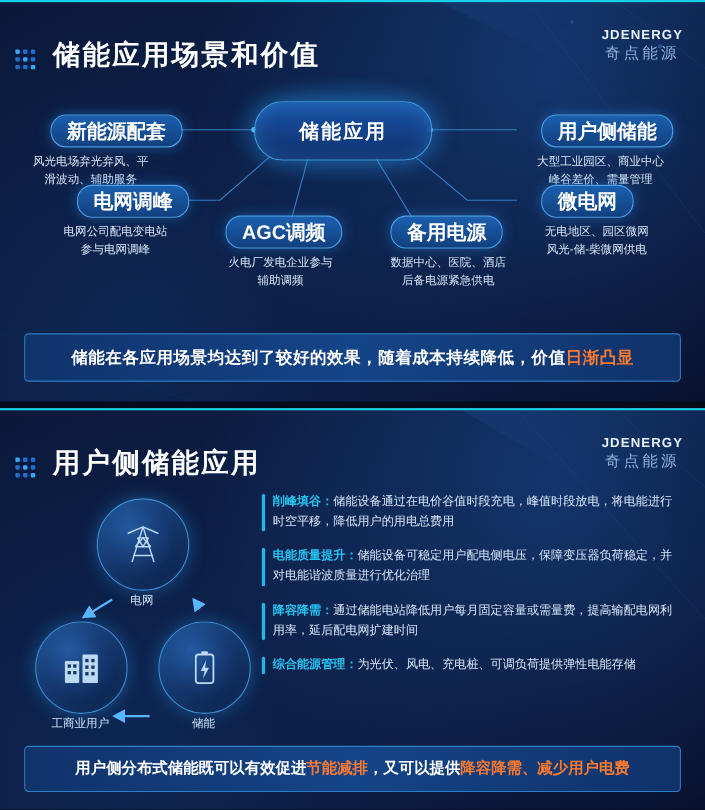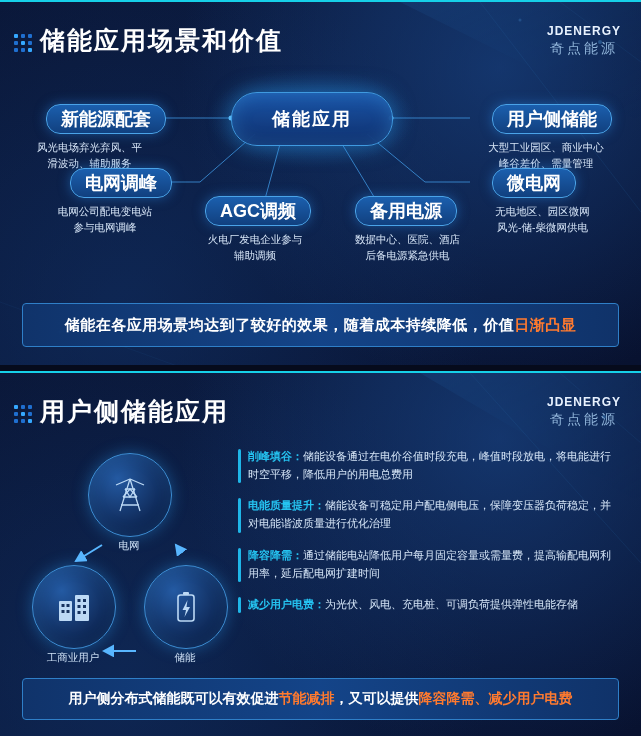--- a/index.html
+++ b/index.html
@@ -37,25 +37,25 @@
   .bg-lines {
     position: absolute;
     inset: 0;
     opacity: 0.35;
     pointer-events: none;
   }
 
   
   .slide-header {
     position: absolute;
-    top: 26px;
+    top: 36px;
     left: 14px;
     display: flex;
-    align-items: center;
-    gap: 8px;
+    align-items: flex-end;
+    gap: 16px;
   }
   .dot-grid {
     display: grid;
     grid-template-columns: repeat(3, 4px);
     grid-template-rows: repeat(3, 4px);
     gap: 3px;
     margin-top: 4px;
   }
   .dot-grid i {
     display: block;
@@ -298,21 +298,21 @@
           <path d="M342,72 L382,138"></path>
         </g>
         <circle cx="231" cy="46" r="2.5" fill="#6cc8ff"></circle>
         <circle cx="391" cy="46" r="2.5" fill="#6cc8ff"></circle>
       </svg>
 
       <div class="hub-glow"></div>
       <div class="hub">储能应用</div>
 
       <div class="pill" style="left:46px; top:32px;">新能源配套</div>
-      <div class="node-desc" style="left:17px; top:68px; width:145px;">风光电场弃光弃风、平
+      <div class="node-desc" style="left:10px; top:68px; width:145px;">风光电场弃光弃风、平
 滑波动、辅助服务</div>
 
       <div class="pill" style="left:492px; top:32px;">用户侧储能</div>
       <div class="node-desc" style="left:466px; top:68px; width:160px;">大型工业园区、商业中心
 峰谷差价、需量管理</div>
 
       <div class="pill" style="left:70px; top:96px;">电网调峰</div>
       <div class="node-desc" style="left:20px; top:132px; width:170px;">电网公司配电变电站
 参与电网调峰</div>
 
@@ -436,21 +436,21 @@
       <div class="bullet">
         <div class="bar"></div>
         <div class="txt"><b>电能质量提升：</b><span>储能设备可稳定用户配电侧电压，保障变压器负荷稳定，并对电能谐波质量进行优化治理</span></div>
       </div>
       <div class="bullet">
         <div class="bar"></div>
         <div class="txt"><b>降容降需：</b><span>通过储能电站降低用户每月固定容量或需量费，提高输配电网利用率，延后配电网扩建时间</span></div>
       </div>
       <div class="bullet">
         <div class="bar"></div>
-        <div class="txt"><b>减少用户电费：</b><span>为光伏、风电、充电桩、可调负荷提供弹性电能存储</span></div>
+        <div class="txt"><b>综合能源管理：</b><span>为光伏、风电、充电桩、可调负荷提供弹性电能存储</span></div>
       </div>
     </div>
 
     <div class="banner2">
       <span>用户侧分布式储能既可以有效促进</span>
         <span class="hl">节能减排</span>
         <span>，又可以提供</span>
         <span class="hl">降容降需、减少用户电费</span>
     </div>
   </section>

